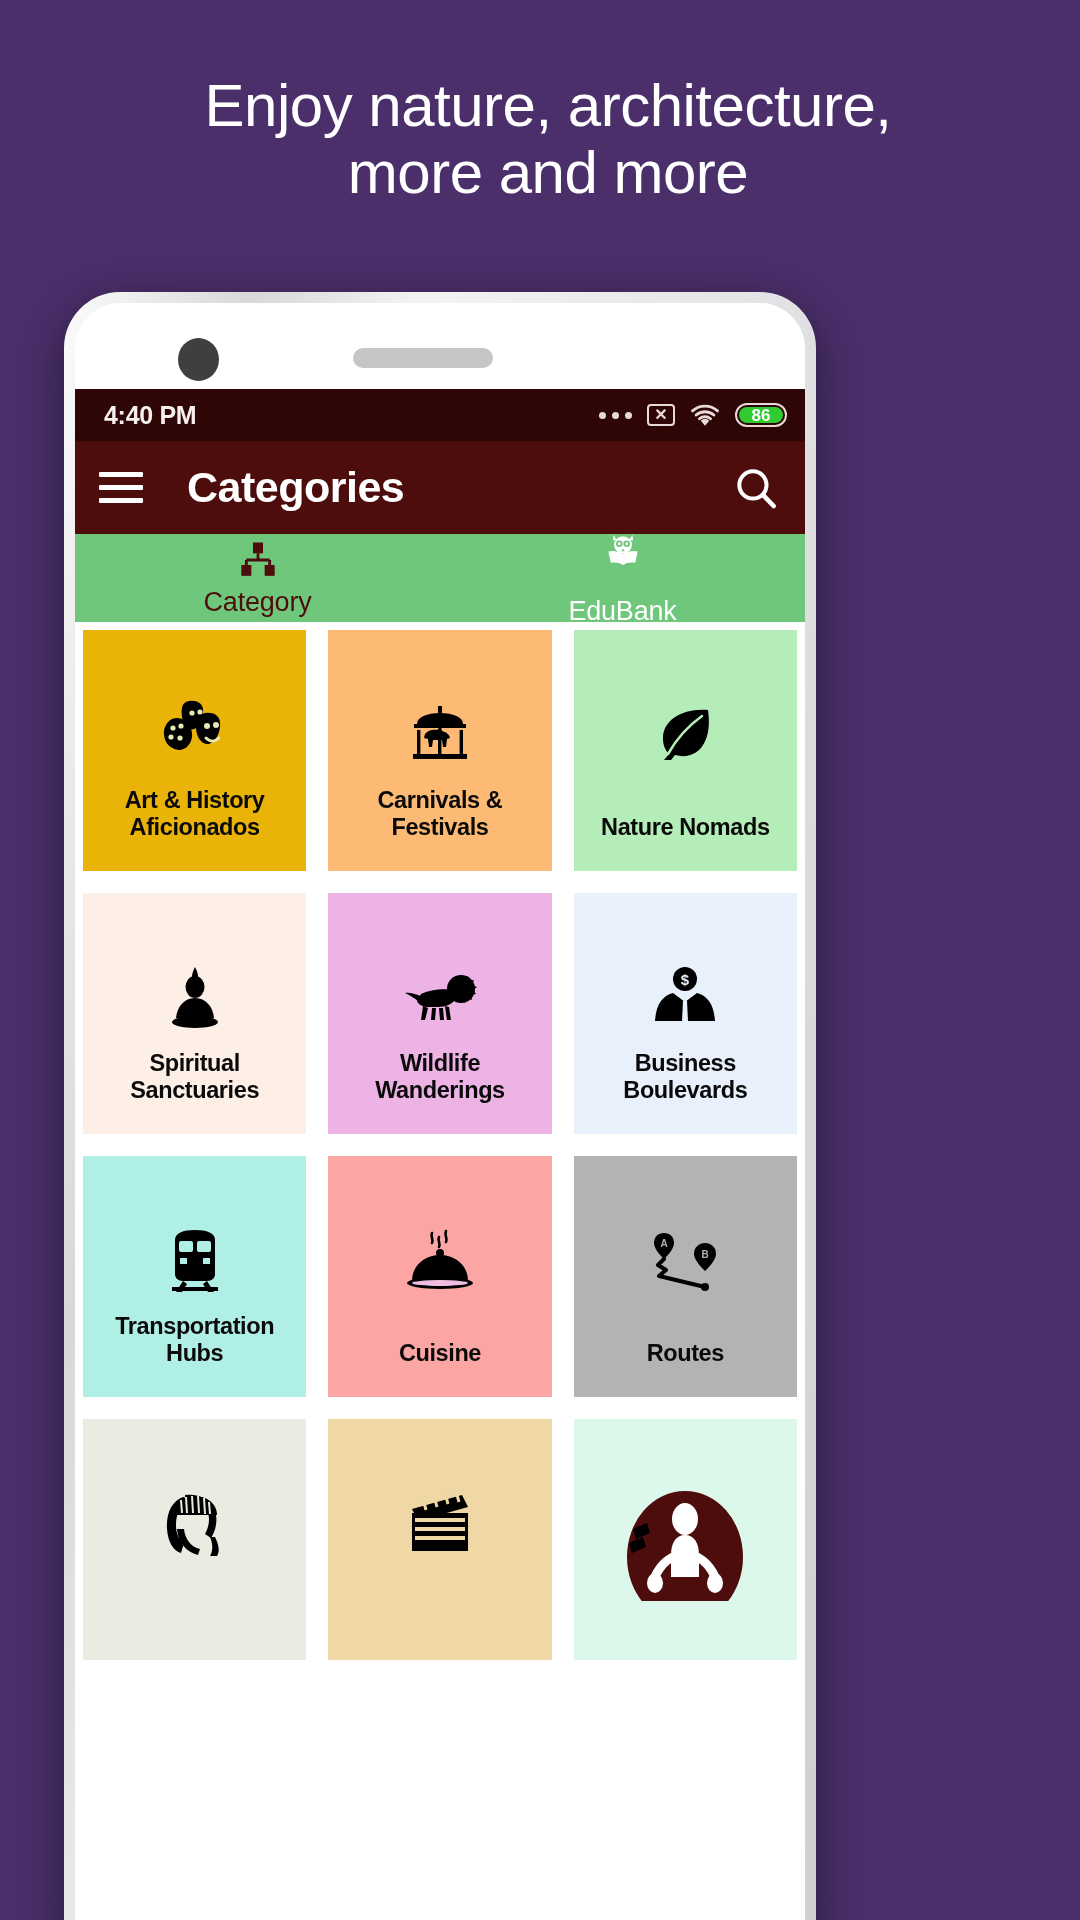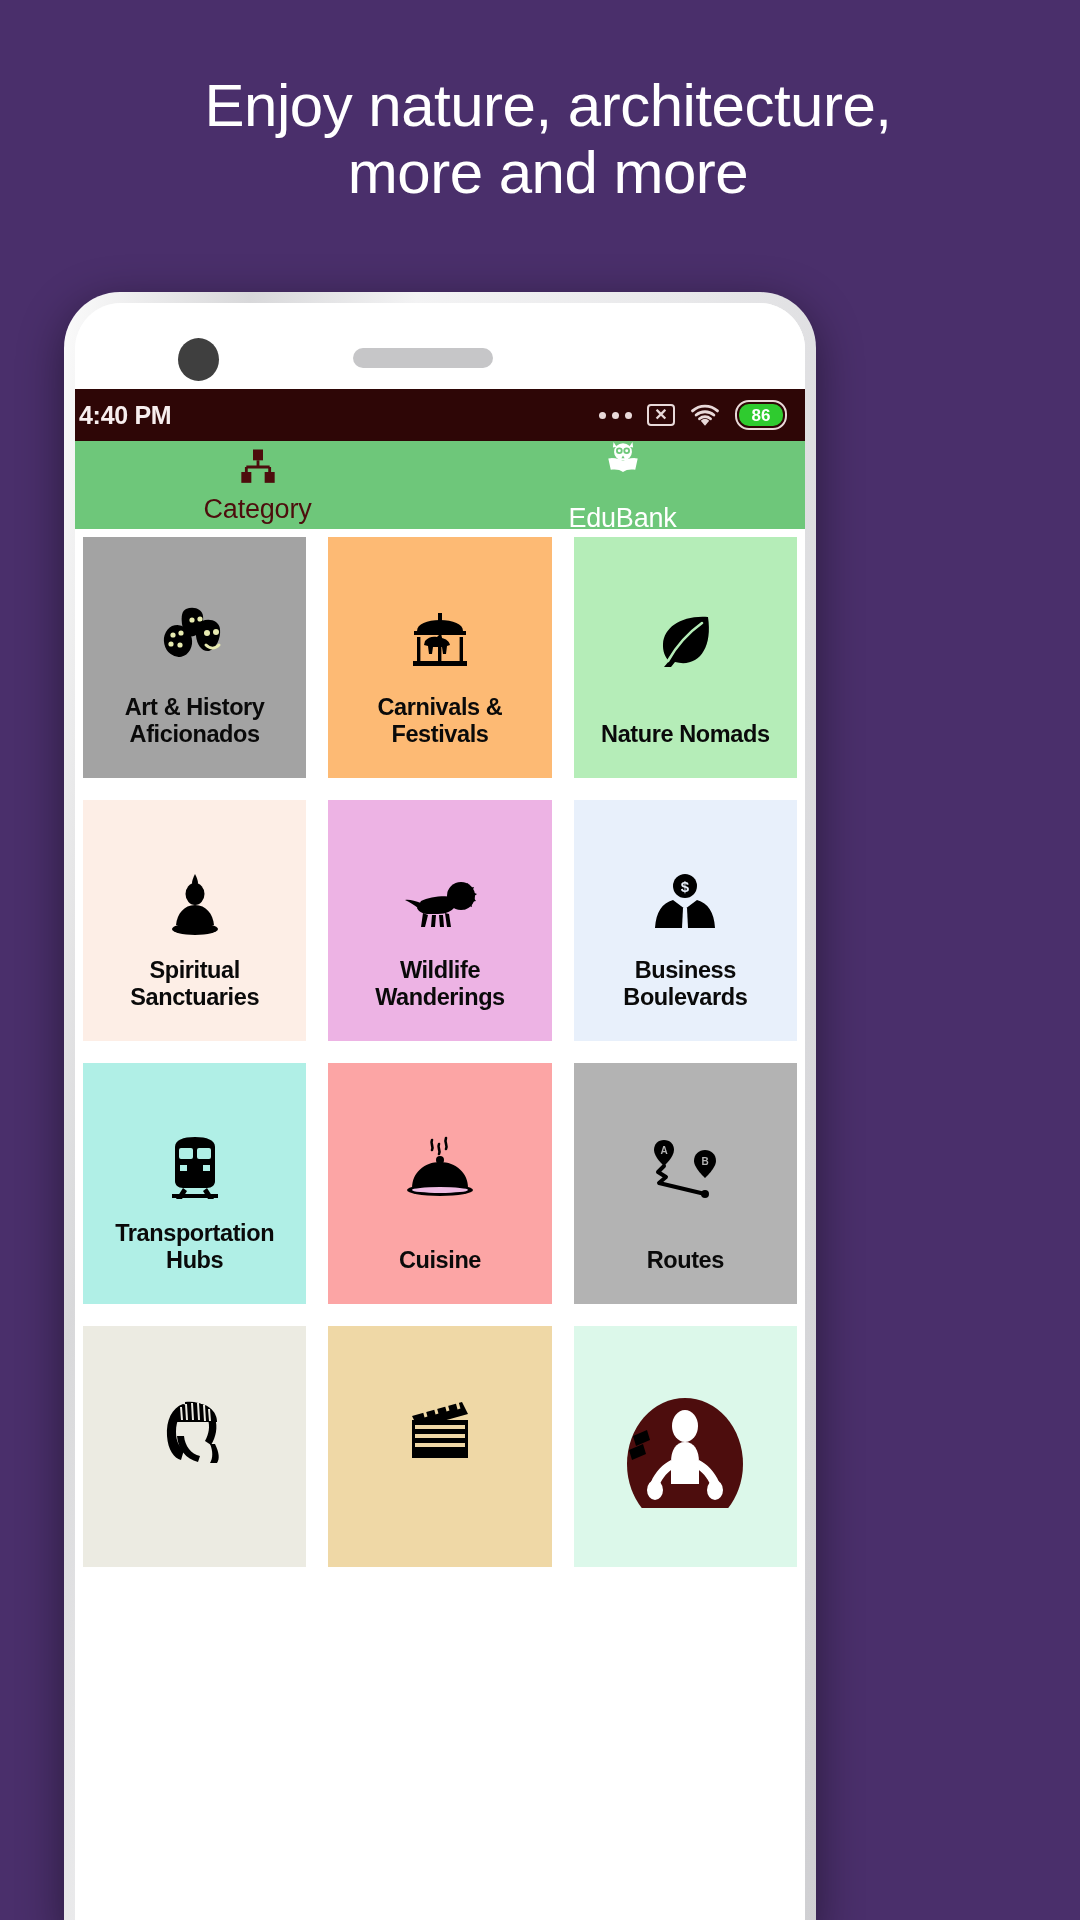--- a/index.html
+++ b/index.html
@@ -69,38 +69,38 @@
     background:#ffffff;
     overflow:hidden;
   }
 
   
   .statusbar {
     height:52px;
     background:#2e0606;
     display:flex; align-items:center;
     justify-content:space-between;
-    padding:0 18px 0 4px;
+    padding:0 18px 0 29px;
   }
   .status-time {
     color:#f7eeee; font-size:25px; font-weight:bold;
     letter-spacing:-0.3px;
   }
   .status-right { display:flex; align-items:center; gap:15px; }
   .dots { display:flex; gap:6px; align-items:center; }
   .dots i { width:7px; height:7px; border-radius:50%; background:#e9d9d9; display:block; }
   .sim-icon {
     width:28px; height:22px; border:2.4px solid #e9d9d9;
     border-radius:4px; position:relative;
     display:flex; align-items:center; justify-content:center;
     color:#e9d9d9; font-size:16px; font-weight:bold; line-height:1;
   }
   .wifi-icon { width:30px; height:23px; }
   .battery {
-    width:52px; height:30px; border-radius:14px;
+    width:52px; height:24px; border-radius:14px;
     border:2.6px solid #e9d9d9;
     display:flex; align-items:center; justify-content:flex-start;
     padding:2px;
   }
   .battery-fill {
     background:#2fcb2f; border-radius:10px;
     width:100%; height:100%;
     display:flex; align-items:center; justify-content:center;
     color:#ffffff; font-size:17px; font-weight:bold; line-height:1;
   }
@@ -198,20 +198,33 @@
             <path d="M4.9 8.6a11 11 0 0 1 14.2 0" stroke="#e9d9d9" stroke-width="2.3" fill="none" stroke-linecap="round"></path>
             <path d="M7.6 11.6a7 7 0 0 1 8.8 0" stroke="#e9d9d9" stroke-width="2.3" fill="none" stroke-linecap="round"></path>
             <path d="M2 5.3a15 15 0 0 1 20 0" stroke="#e9d9d9" stroke-width="2.3" fill="none" stroke-linecap="round"></path>
           </svg>
           <div class="battery">
             <div class="battery-fill">86</div>
           </div>
         </div>
       </div>
 
+      <div class="appbar">
+        <div class="hamburger">
+          <span></span>
+            <span></span>
+            <span></span>
+        </div>
+        <div class="appbar-title">Categories</div>
+        <div class="appbar-spacer"></div>
+        <svg class="search-icon" viewBox="0 0 24 24">
+          <circle cx="10.4" cy="10.4" r="7.1" stroke="#ffffff" stroke-width="2.1" fill="none"></circle>
+          <line x1="15.6" y1="15.6" x2="21.2" y2="21.4" stroke="#ffffff" stroke-width="2.4" stroke-linecap="round"></line>
+        </svg>
+      </div>
 
       <div class="tabbar">
         <div class="tab active">
           <div class="tab-icon">
             <svg width="40" height="40" viewBox="0 0 24 24">
               <rect x="9" y="1.5" width="6" height="6.5" fill="#4d0d0d"></rect>
               <rect x="2" y="15" width="6" height="6.5" fill="#4d0d0d"></rect>
               <rect x="16" y="15" width="6" height="6.5" fill="#4d0d0d"></rect>
               <path d="M12 8v4M5 12h14M5 12v3M19 12v3" stroke="#4d0d0d" stroke-width="1.7" fill="none"></path>
             </svg>
@@ -233,21 +246,21 @@
               <path d="M12 14.4c2.4-1.6 5-1.9 6.9-1.7v5.1c-1.9-.2-4.5.1-6.9 1.7z" fill="#ffffff"></path>
               <path d="M3.6 12.9c2.6-.5 6.1-.2 8.4 1.7 2.3-1.9 5.8-2.2 8.4-1.7l-1.4 6.4c-2.4-.5-5.2-.2-7 1.2-1.8-1.4-4.6-1.7-7-1.2z" fill="#ffffff"></path>
             </svg>
           </div>
           <div class="tab-label">EduBank</div>
         </div>
       </div>
 
       <div class="grid">
 
-        <div class="card tall-label" style="background:#a3a3a3">
+        <div class="card tall-label" style="background:#eab308">
           <div class="card-icon">
             <svg width="74" height="62" viewBox="0 0 74 62">
               <ellipse cx="20" cy="40" rx="14" ry="16" fill="#000" transform="rotate(-12 20 40)"></ellipse>
               <circle cx="15" cy="34" r="2.6" fill="#e7eab0"></circle>
                 <circle cx="23" cy="32" r="2.6" fill="#e7eab0"></circle>
               <circle cx="13" cy="43" r="2.6" fill="#e7eab0"></circle>
                 <circle cx="22" cy="44" r="2.6" fill="#e7eab0"></circle>
               <path d="M28 8c8-3 16 0 17 7 1 8-3 18-9 20-6 2-11-4-12-12-1-8 0-13 4-15z" fill="#000"></path>
               <circle cx="34" cy="19" r="2.6" fill="#e7eab0"></circle>
                 <circle cx="42" cy="18" r="2.6" fill="#e7eab0"></circle>

